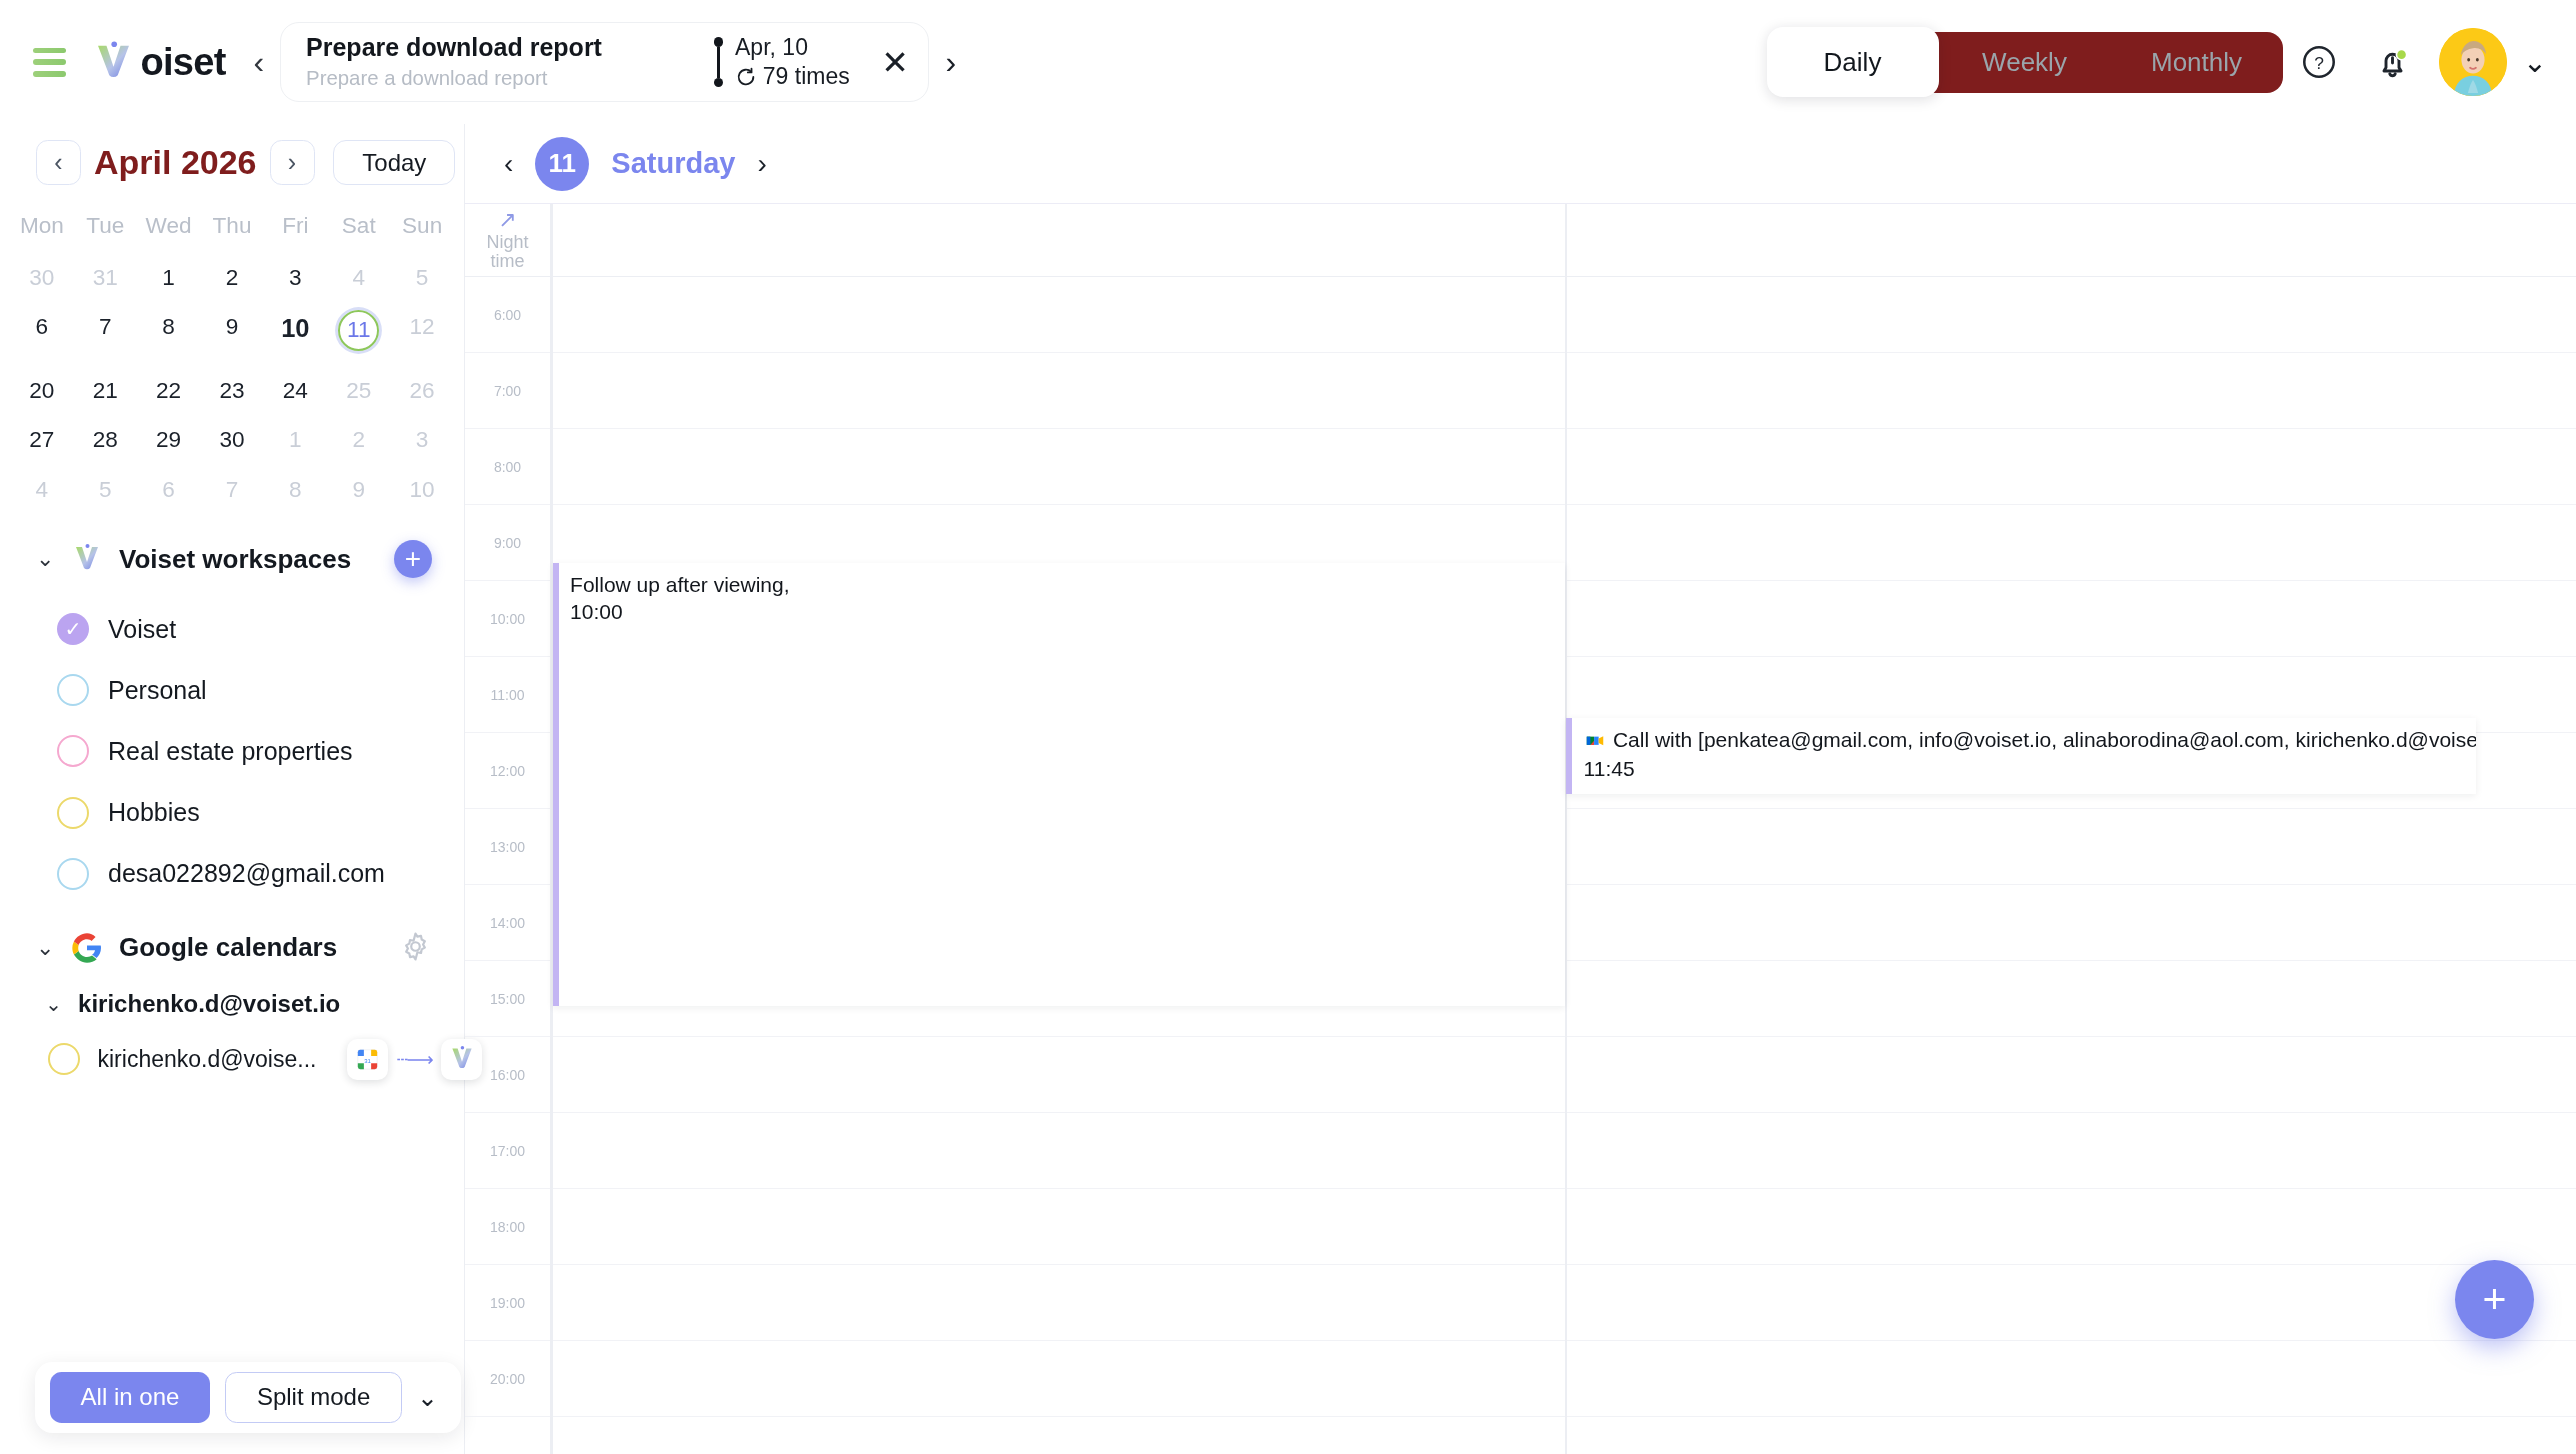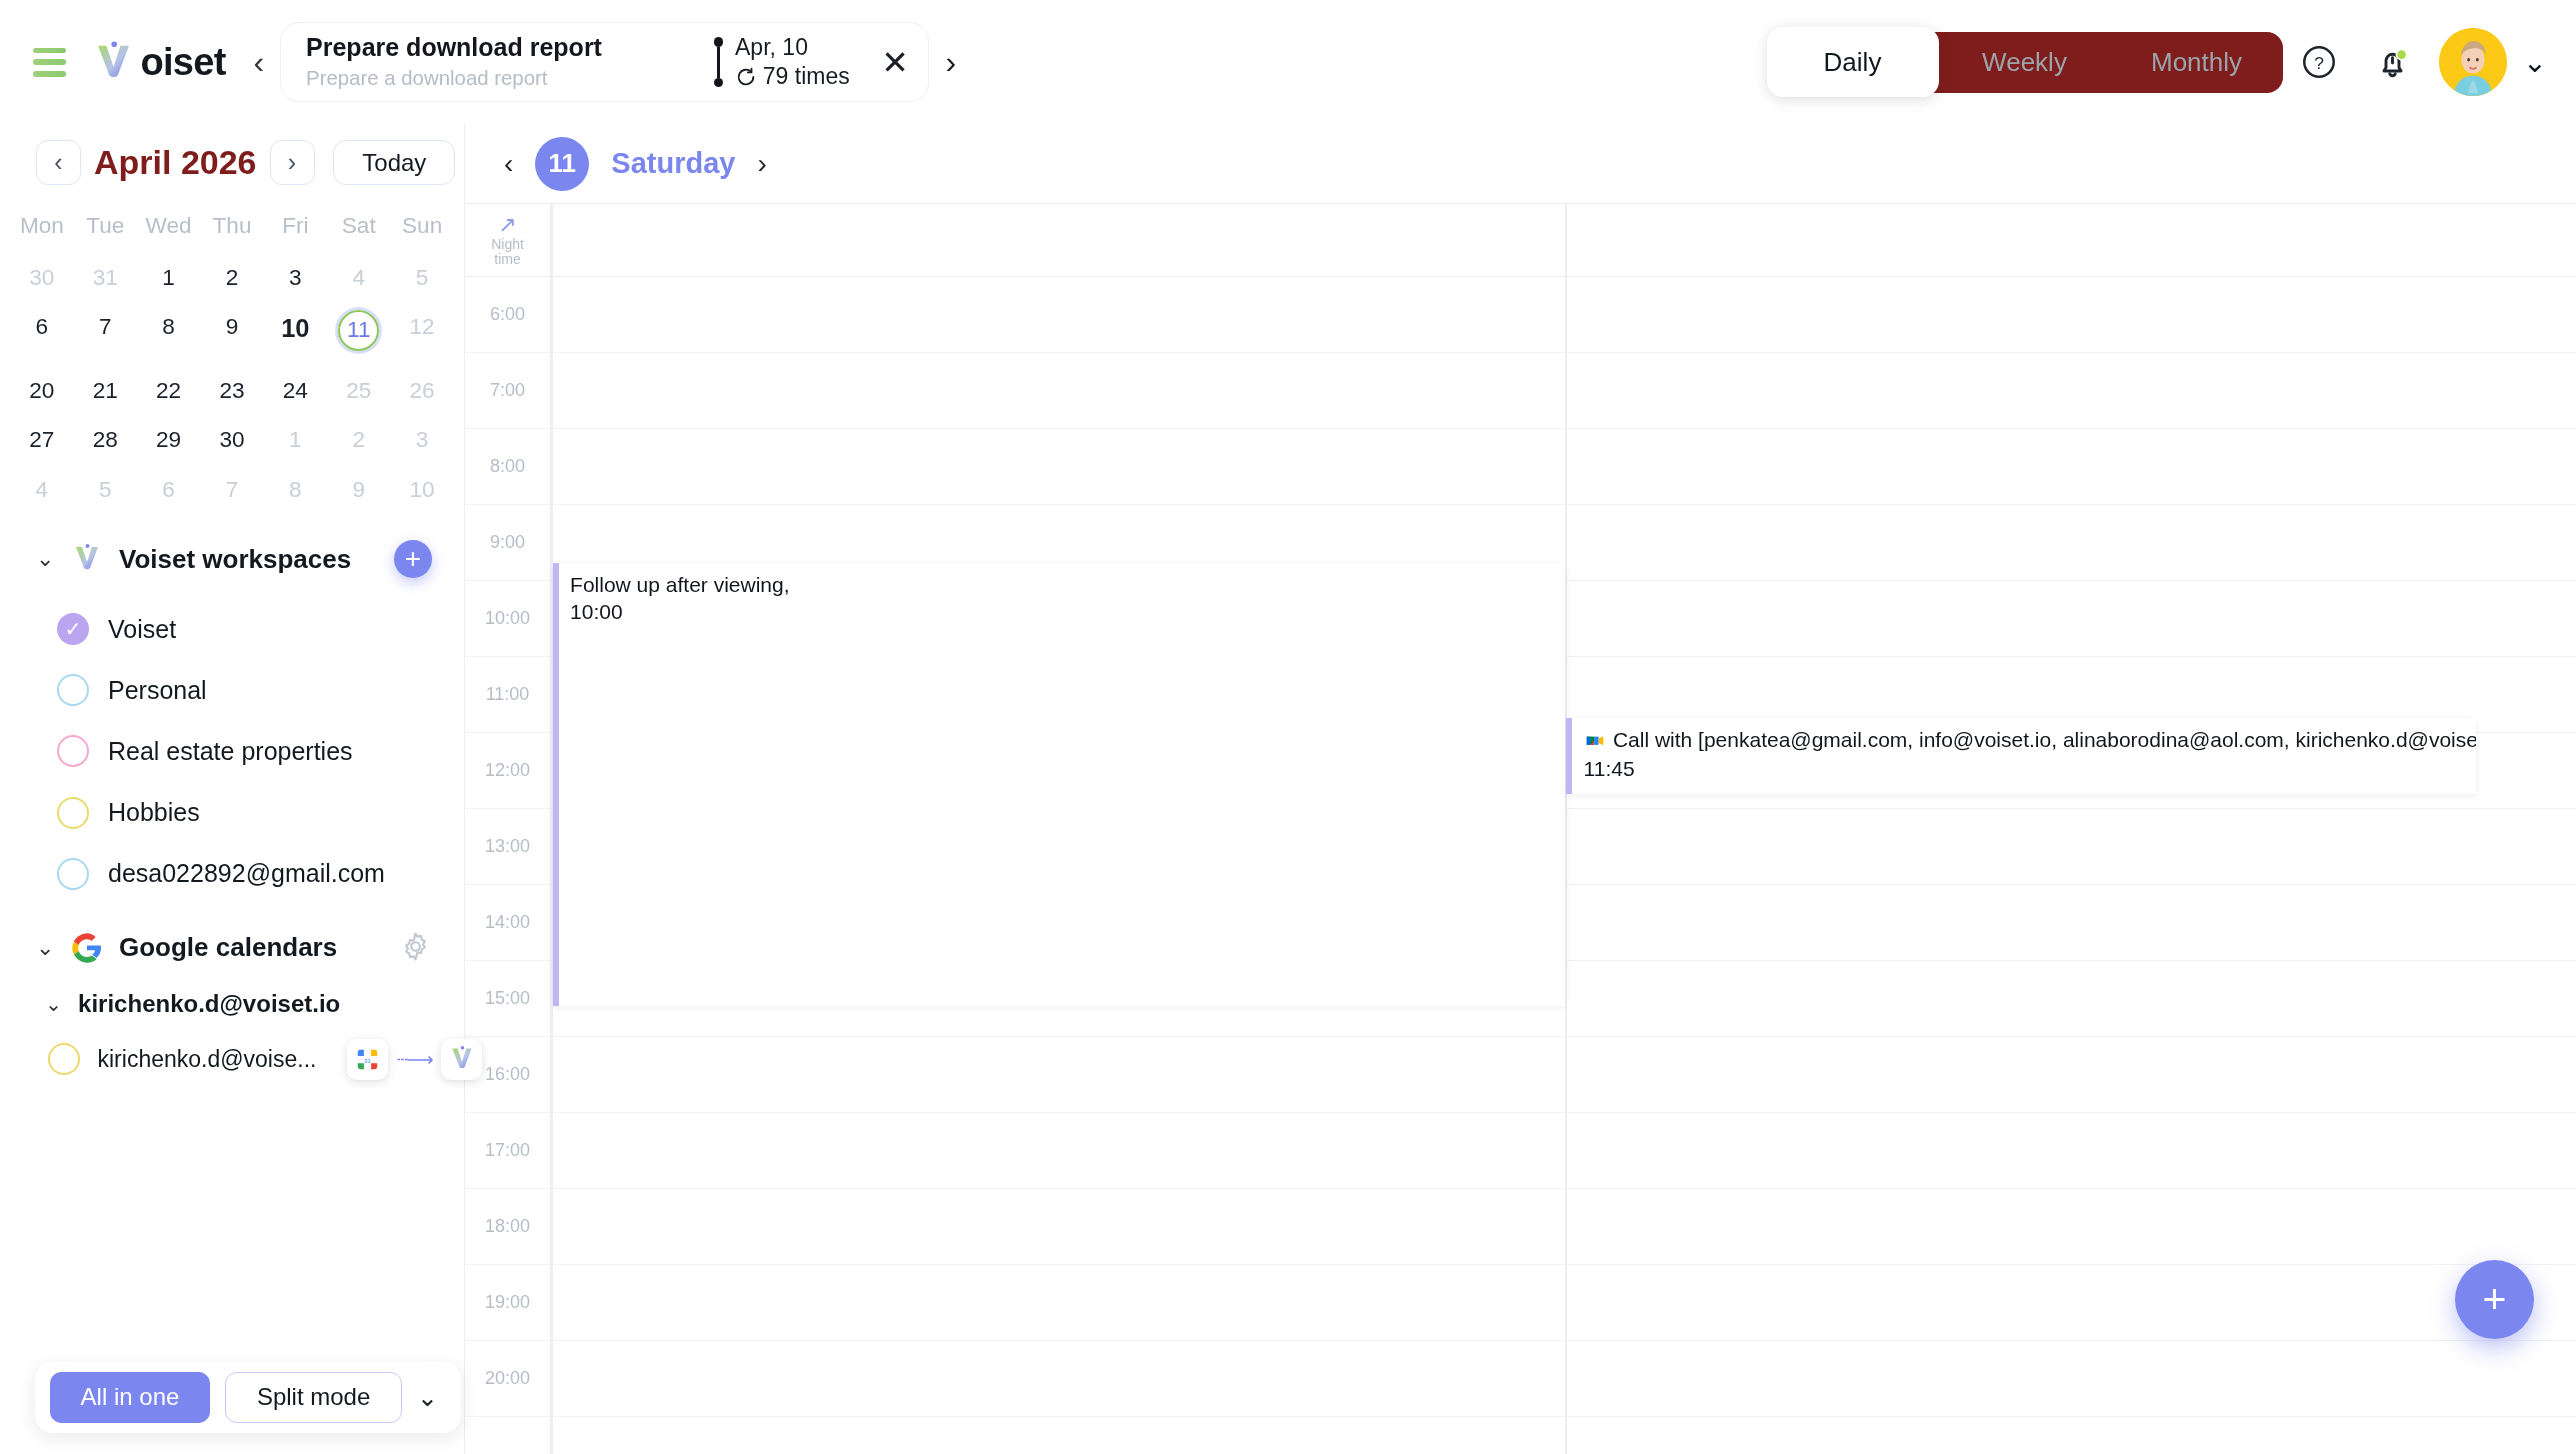--- a/index.html
+++ b/index.html
@@ -140,23 +140,23 @@
   .cal-head .arr { font-size:28px; color:#1b212a; cursor:pointer; font-weight:300; }
   .daybadge { width:54px; height:54px; border-radius:50%; background:#7b86ee; color:#fff;
      display:flex; align-items:center; justify-content:center; font-size:26px; font-weight:600; }
   .dayname { font-size:29px; color:#7b86ee; font-weight:600; }
 
   .grid { flex:1; display:flex; min-height:0; position:relative; overflow:hidden; }
   .timecol { width:86px; flex:0 0 86px; border-right:1.5px solid #eceef3; }
   .tc-night { height:73px; border-bottom:1.5px solid #eceef3; display:flex; flex-direction:column;
      align-items:center; justify-content:center; gap:1.5px; }
   .tc-night .ex { font-size:22px; color:#8f9ae6; line-height:1; }
-  .tc-night .lb { font-size:14px; color:#b7bdc7; text-align:center; line-height:1.05; }
+  .tc-night .lb { font-size:18px; color:#b7bdc7; text-align:center; line-height:1.05; }
   .tc-slot { height:76px; border-bottom:1.5px solid #f1f2f6; display:flex; align-items:center;
-     justify-content:center; font-size:18px; color:#b7bdc7; }
+     justify-content:center; font-size:14px; color:#b7bdc7; }
 
   .lanes { flex:1; position:relative; min-width:0; }
   .lane-rows { position:absolute; inset:0; }
   .lane-night { height:73px; border-bottom:1.5px solid #eceef3; }
   .lane-slot { height:76px; border-bottom:1.5px solid #f1f2f6; }
   .vline { position:absolute; top:0; bottom:0; width:1.5px; background:#eceef3; }
 
   .event { position:absolute; background:#fff; border-left:6.6px solid #c3b5f3;
      box-shadow:0 1.5px 7.3px rgba(20,25,35,.07); padding:8.7px 11.6px; overflow:hidden; cursor:pointer; }
   .ev-line { font-size:21px; color:#13171d; line-height:1.28; white-space:nowrap; }

